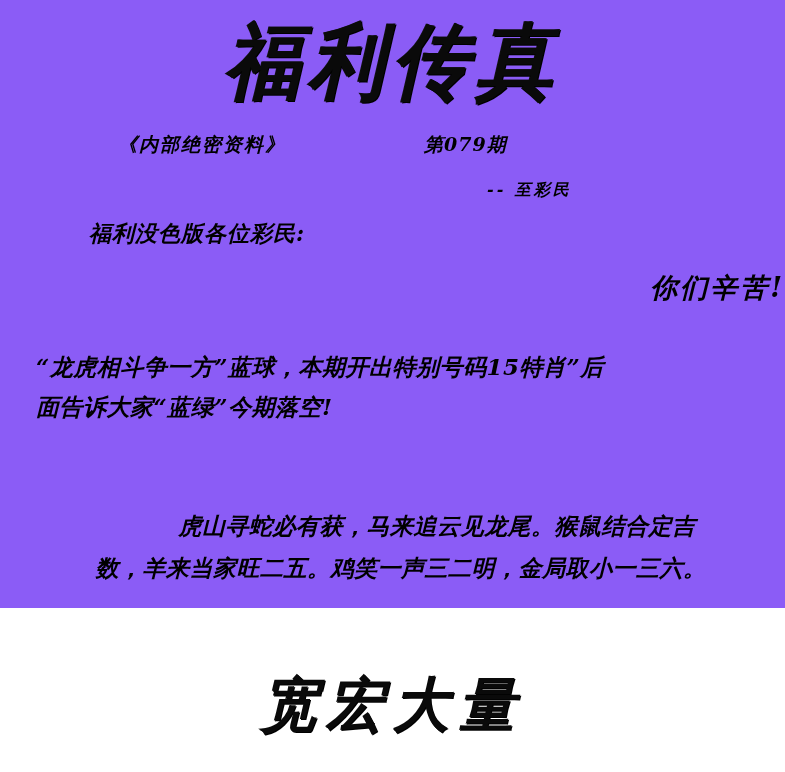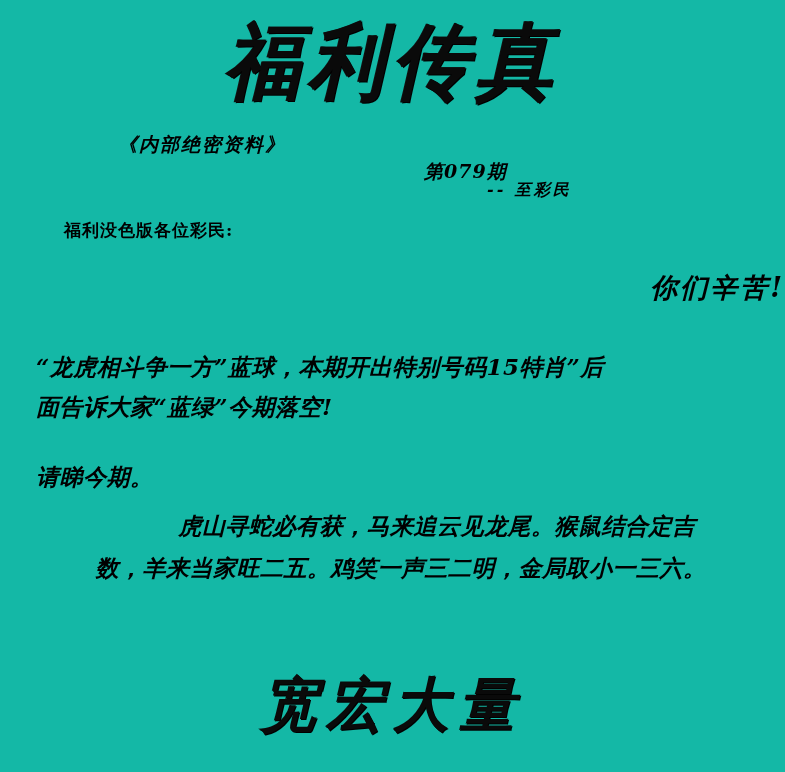--- a/index.html
+++ b/index.html
@@ -10,22 +10,22 @@
   body {
     width: 785px;
     height: 772px;
     font-family: "DejaVu Serif", "Liberation Serif", serif;
     color: #000000;
     overflow: hidden;
   }
   .page {
     position: relative;
     width: 785px;
-    height: 772px;
-    background: #14b8a6;
+    height: 608px;
+    background: #8b5cf6;
   }
 
   
   .title {
     position: absolute;
     top: 24px;
     left: 0;
     width: 785px;
     text-align: center;
     font-family: "DejaVu Serif", "Liberation Serif", serif;
@@ -57,39 +57,39 @@
     letter-spacing: 2px;
   }
   .issue {
     position: absolute;
     left: 424px;
     top: 0;
     font-size: 19px;
     font-style: italic;
     font-weight: bold;
     letter-spacing: 1px;
-    margin-top: 27px;
   }
   .byline {
     position: absolute;
     top: 180px;
     left: 487px;
     font-size: 16px;
     font-style: italic;
     font-weight: bold;
     letter-spacing: 3px;
     text-align: right;
   }
 
   
   .salutation {
     position: absolute;
     top: 219px;
-    left: 64px;
-    font-size: 17px;
+    left: 89px;
+    font-size: 22px;
+    font-style: italic;
     font-weight: bold;
     letter-spacing: 1px;
   }
   .greeting {
     position: absolute;
     top: 270px;
     left: 0;
     width: 785px;
     text-align: right;
     font-size: 27px;
@@ -166,21 +166,20 @@
 
   <div class="salutation">福利没色版各位彩民:</div>
 
   <div class="greeting">你们辛苦!</div>
 
 
   <div class="para p2">“龙虎相斗争一方”蓝球，本期开出特别号码15特肖”后</div>
 
   <div class="para p3">面告诉大家“蓝绿”今期落空!</div>
 
-  <div class="para p4">请睇今期。</div>
 
   <div class="p-blk b1"><span class="indent"></span><span>虎山寻蛇必有获，马来追云见龙尾。猴鼠结合定吉</span></div>
 
   <div class="p-blk b2">数，羊来当家旺二五。鸡笑一声三二明，金局取小一三六。</div>
 
 
   <div class="footer-slogan">宽宏大量</div>
 
 </div>
 

